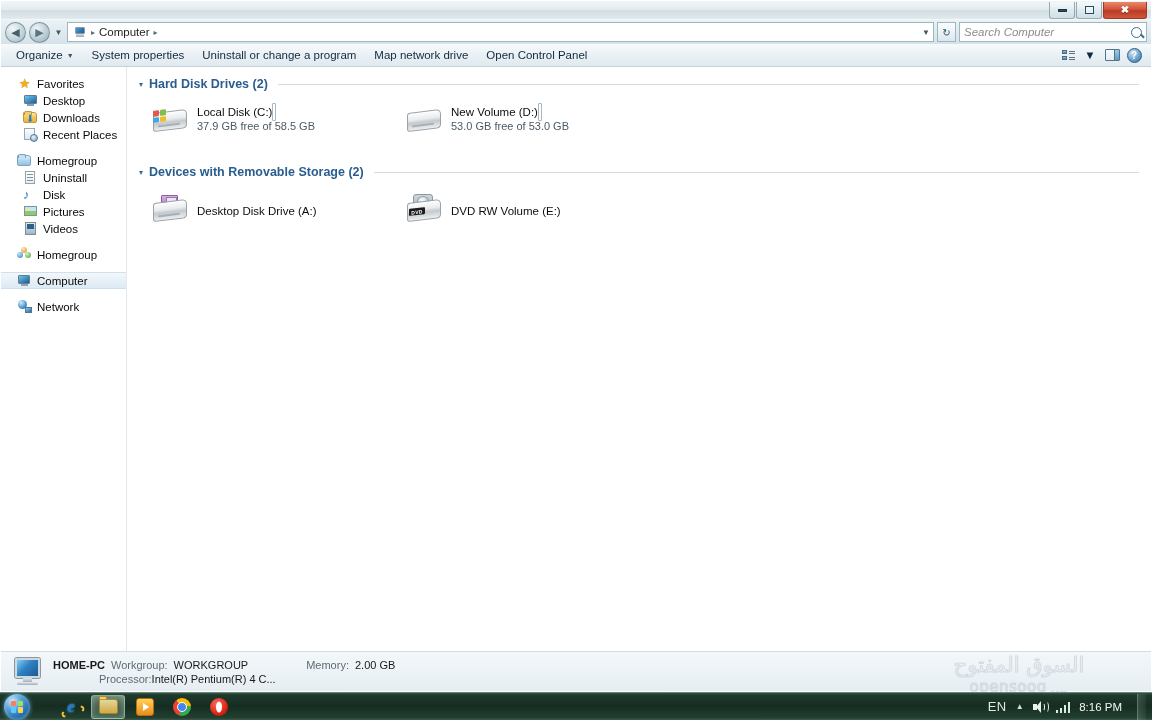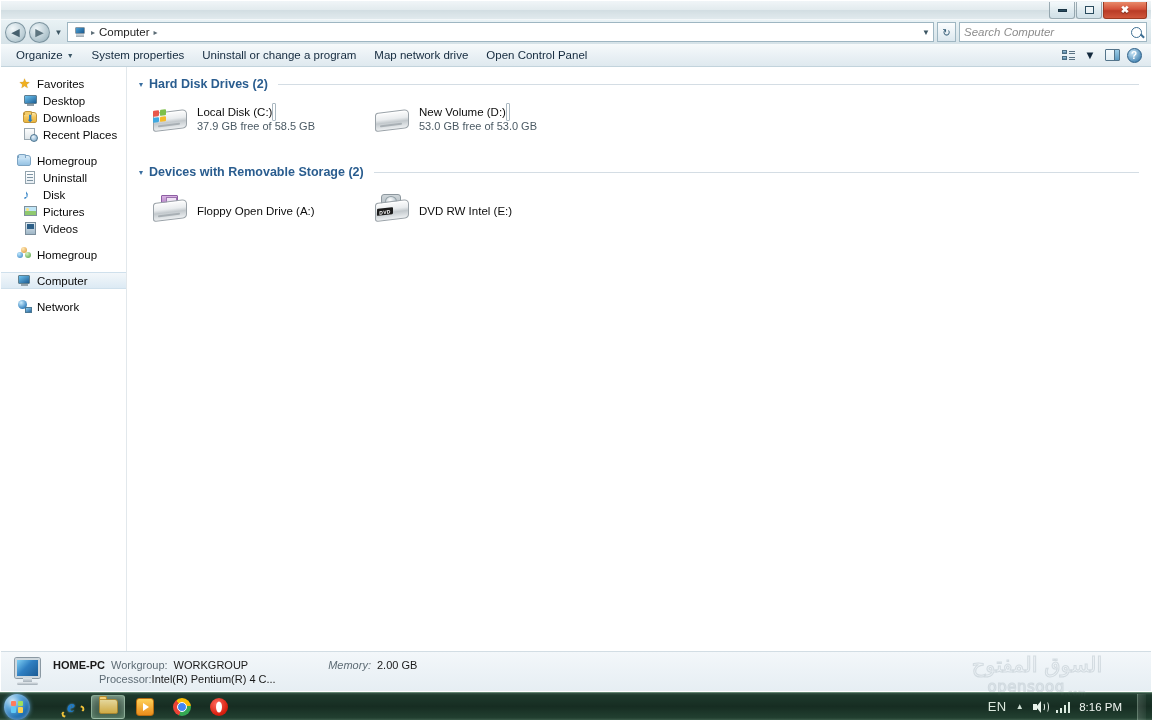--- a/index.html
+++ b/index.html
@@ -293,21 +293,21 @@
     color: #2a5d8f; font-size: 12.5px;
     margin-bottom: 4px;
   }
   .grouphdr .tri {
     font-size: 8px; color: #3a6fa0; transform: rotate(0deg);
   }
   .grouphdr .rule {
     flex: 1; height: 1px; background: #d4dde4; margin-left: 4px;
   }
   .grouphdr .gname { white-space: nowrap; font-weight: bold; }
-  .tiles { display: flex; flex-wrap: wrap; padding: 6px 0 14px 10px; }
+  .tiles { display: flex; flex-wrap: wrap; padding: 6px 0 14px 10px; gap: 32px; }
   .tile {
     width: 222px; height: 50px;
     display: flex; align-items: flex-start; gap: 6px;
     padding: 2px;
   }
   .tile.sm { height: 42px; align-items: center; width: 222px; }
   .tilebody { padding-top: 2px; flex: 1; min-width: 0; }
   .tiletitle { font-size: 11.5px; color: #0d0d0d; white-space: nowrap; }
   .bar {
     width: 152px; height: 11px; background: #fff;
@@ -397,25 +397,25 @@
   .sb-ico .foot {
     position: absolute; left: 6px; top: 26px; width: 21px; height: 3px;
     background: linear-gradient(to bottom,#e8edf1,#9fabb3); border-radius: 2px;
   }
   .sb-lines { display: flex; flex-direction: column; gap: 2px; font-size: 11px; }
   .sb-l1 { display: flex; align-items: baseline; gap: 6px; }
   .sb-strong { font-weight: bold; color: #1a1a1a; }
   .sb-key { color: #5e6c75; }
   .sb-val { color: #1a1a1a; }
   .sb-l2 { display: flex; align-items: baseline; padding-left: 46px; }
-  .sb-memgap { margin-left: 74px; font-style: italic; }
+  .sb-memgap { margin-left: 52px; }
 
   
   .watermark {
-    position: absolute; right: 34px; top: 2px;
+    position: absolute; right: 52px; top: 2px;
     width: 160px; height: 44px;
     display: flex; flex-direction: column; align-items: center;
     justify-content: center; pointer-events: none;
     opacity: .5;
   }
   .wm-ar {
     font-size: 21px; color: transparent;
     -webkit-text-stroke: 1.1px #b9c4cb;
     font-family: "DejaVu Sans", sans-serif;
     line-height: 1; letter-spacing: 1px;
@@ -792,33 +792,33 @@
 
       <div class="tiles">
 
         <div class="tile sm">
           <span class="drv">
             <span class="flop"></span>
             <span class="box"></span>
             <span class="slot"></span>
           </span>
           <span class="tilebody">
-            <span class="tiletitle">Floppy Open Drive (A:)</span>
+            <span class="tiletitle">Desktop Disk Drive (A:)</span>
           </span>
         </div>
 
         <div class="tile sm">
           <span class="drv">
             <span class="dvdtop"></span>
             <span class="disc"></span>
             <span class="box"></span>
             <span class="dvdlabel">DVD</span>
           </span>
           <span class="tilebody">
-            <span class="tiletitle">DVD RW Intel (E:)</span>
+            <span class="tiletitle">DVD RW Volume (E:)</span>
           </span>
         </div>
 
       </div>
 
     </div>
   </div>
 
   <div class="statusbar">
     <span class="sb-ico">

